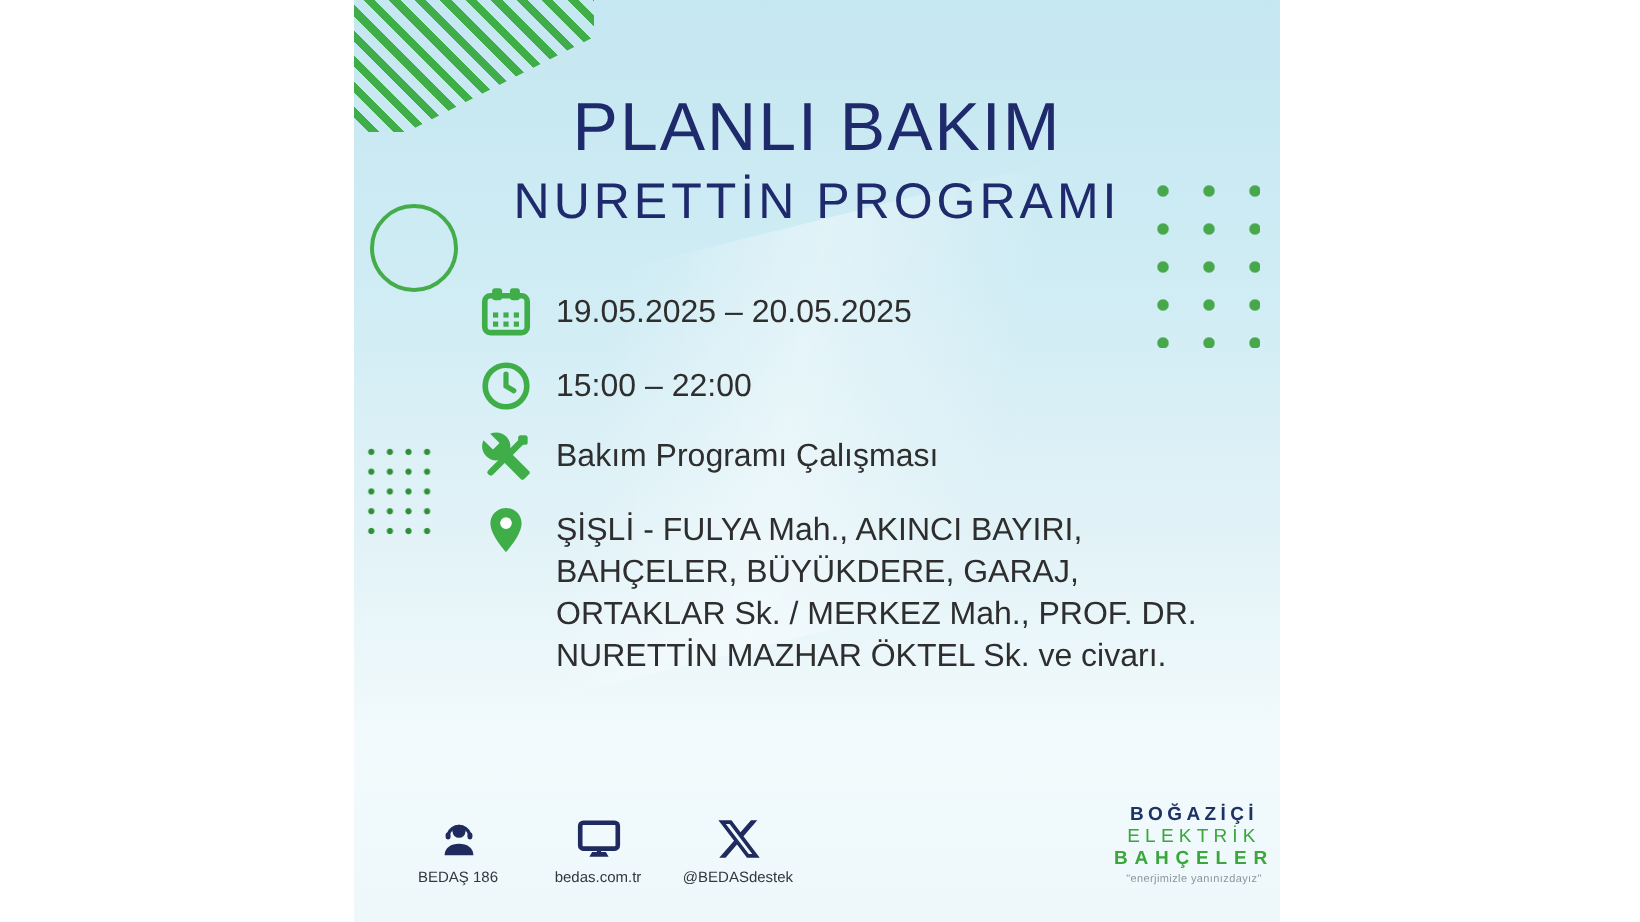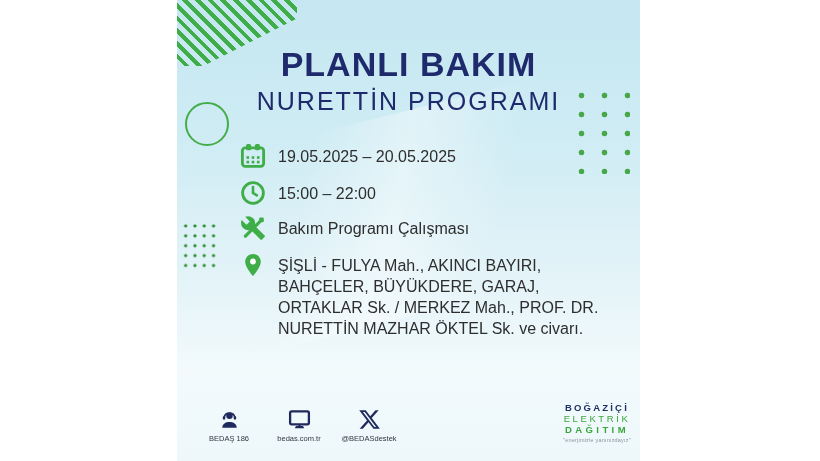--- a/index.html
+++ b/index.html
@@ -32,21 +32,21 @@
     background-size:23px 19px;
   }
   .dots-left{
     position:absolute;left:4px;top:221px;width:39px;height:50px;
     background-image:radial-gradient(circle,#2f8f35 1.3px,rgba(47,143,53,0) 1.8px);
     background-size:9.3px 9.9px;
   }
   .title{
     position:absolute;left:0;top:44px;width:100%;text-align:center;color:#1f2a6d;
   }
-  .title .t1{font-size:34px;font-weight:bold;letter-spacing:1px;line-height:40px;}
+  .title .t1{font-size:34px;font-weight:normal;letter-spacing:1px;line-height:40px;}
   .title .t2{font-size:25px;font-weight:400;letter-spacing:2px;line-height:30px;margin-top:2px;}
   .row{
     position:absolute;left:63px;display:flex;align-items:flex-start;
   }
   .row .ic{width:26px;height:26px;flex:0 0 26px;margin-right:12px;}
   .row .txt{
     font-size:16px;color:#2e2e2e;line-height:21px;padding-top:3px;
   }
   .row-1{top:143px;}
   .row-2{top:180px;}
@@ -161,16 +161,16 @@
           <path d="M18.244 2.25h3.308l-7.227 8.26 8.502 11.24H16.17l-5.214-6.817L4.99 21.75H1.68l7.73-8.835L1.254 2.25H8.08l4.713 6.231 5.45-6.231zm-1.161 17.52h1.833L7.084 4.126H5.117l11.966 15.644z" fill="#1f2a5e"></path>
         </svg>
       </span>
       <span class="clabel">@BEDASdestek</span>
     </div>
   </div>
 
   <div class="logo">
     <div class="l1">BOĞAZİÇİ</div>
     <div class="l2">ELEKTRİK</div>
-    <div class="l3">DAĞITIM</div>
+    <div class="l3">BAHÇELER</div>
     <div class="tag">"enerjimizle yanınızdayız"</div>
   </div>
 </div>
 
 </body></html>

